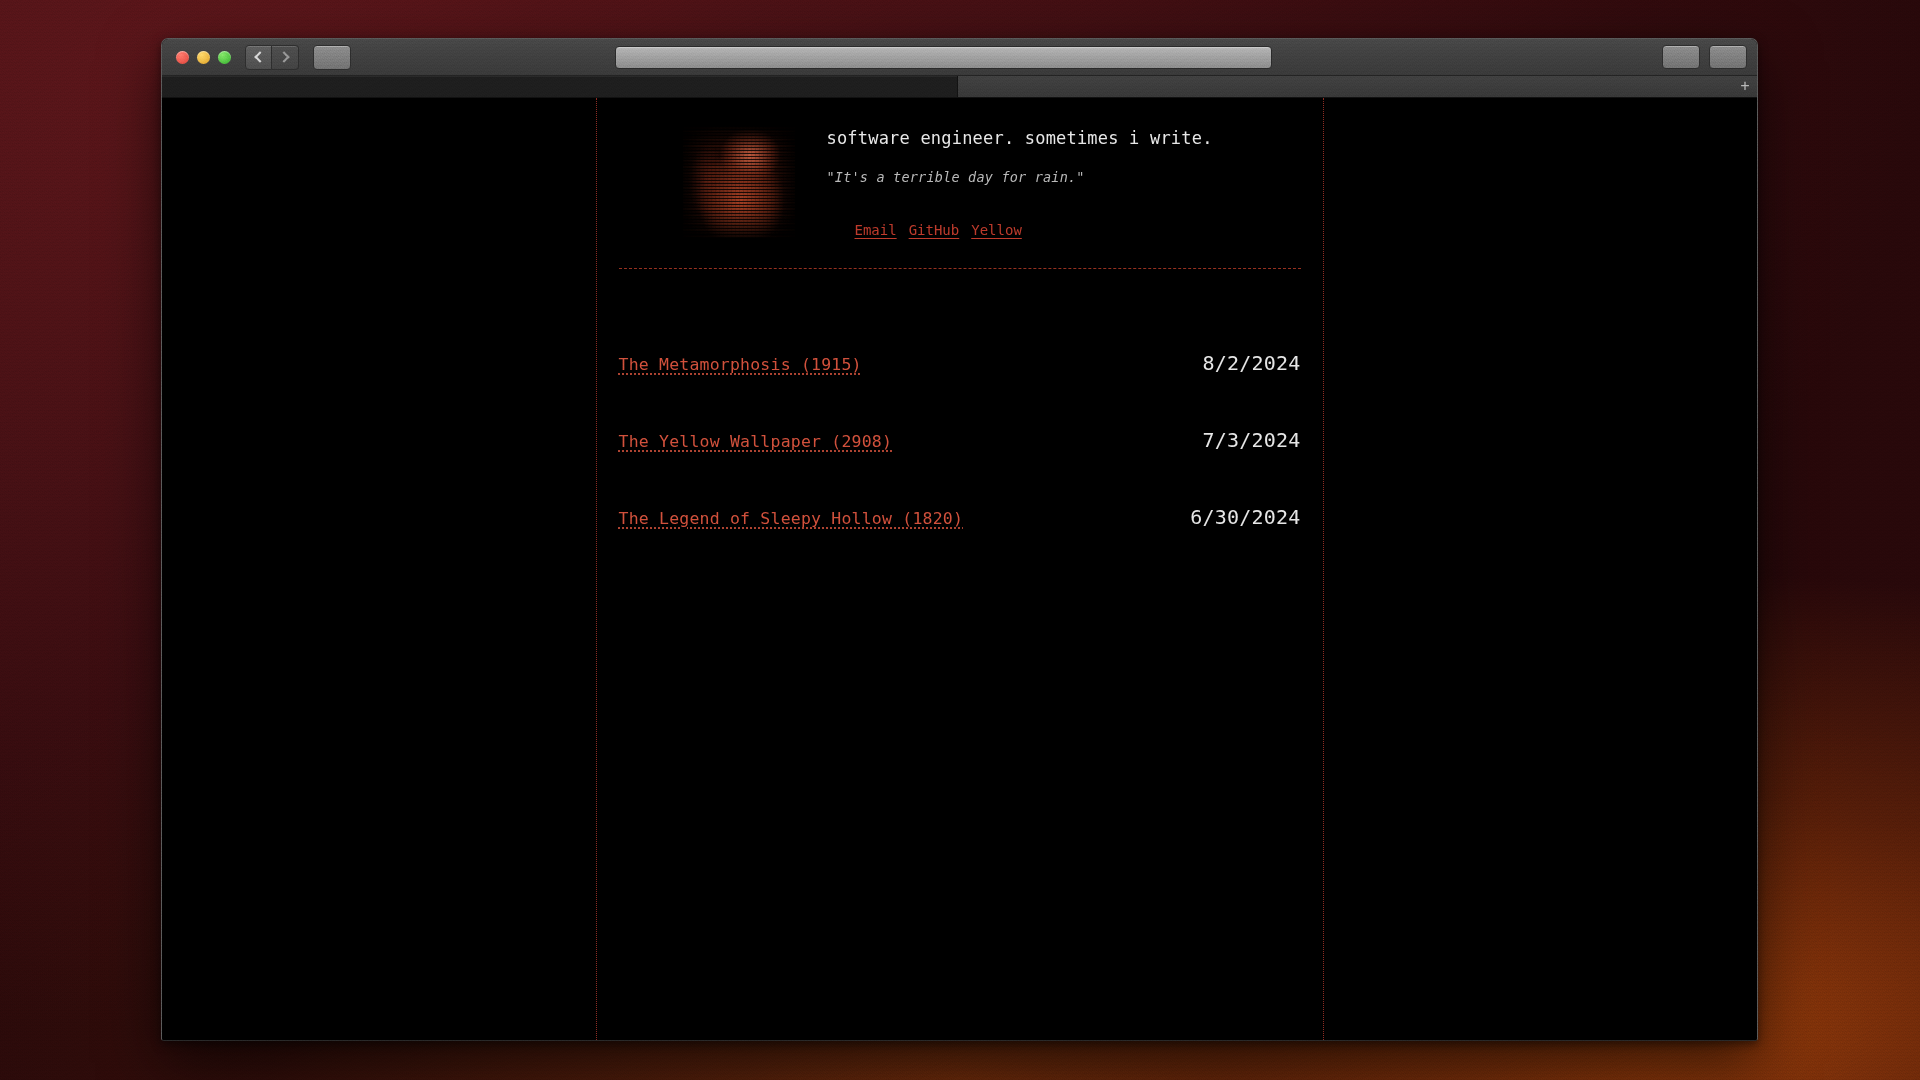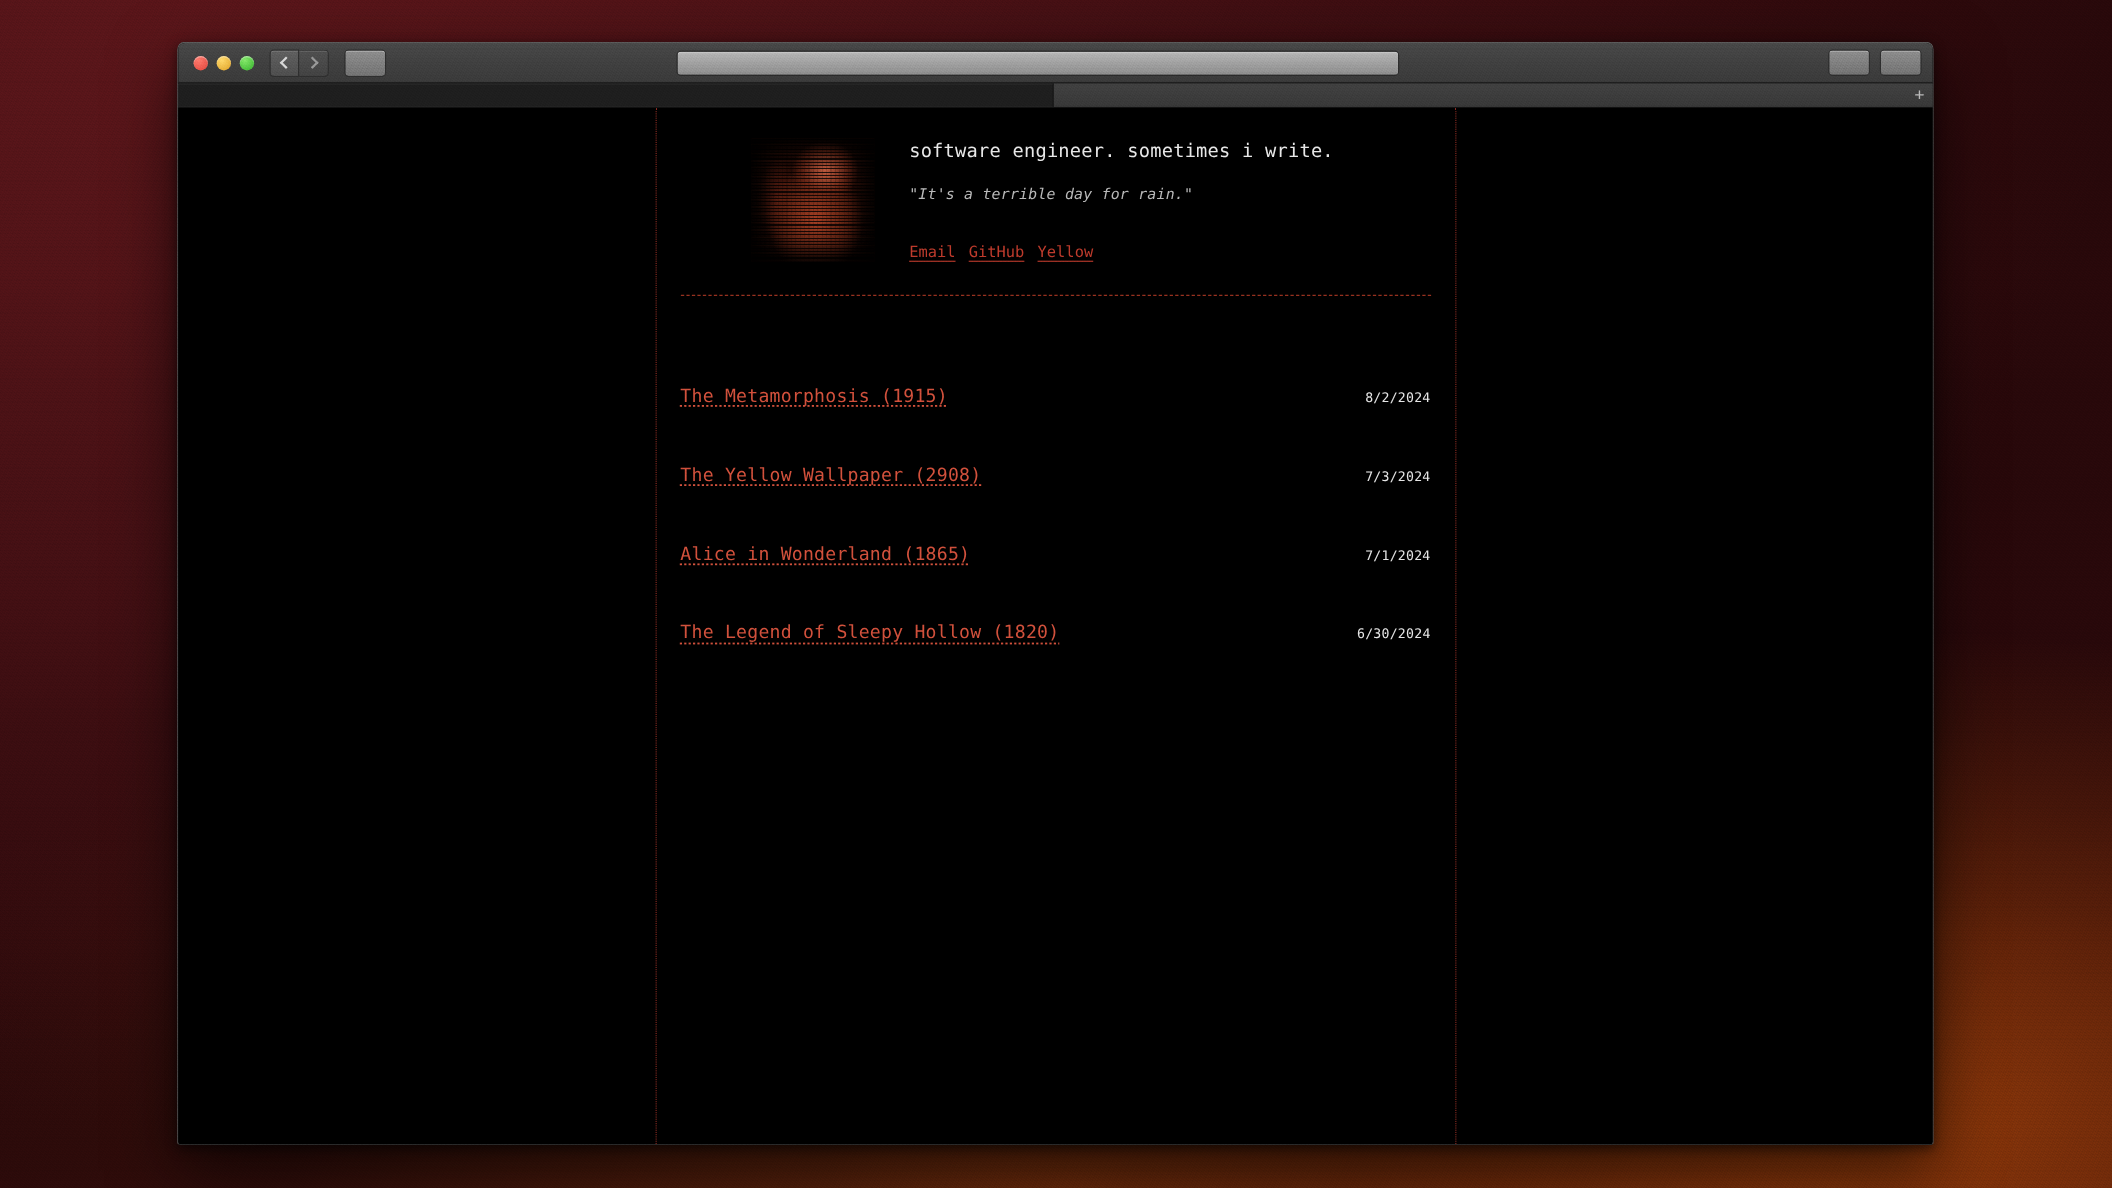--- a/index.html
+++ b/index.html
@@ -126,37 +126,37 @@
     position:absolute; inset:0; opacity:.55;
     background:
       repeating-linear-gradient(0deg, rgba(255,110,70,.10) 0 2px, rgba(0,0,0,0) 2px 7px),
       repeating-linear-gradient(90deg, rgba(0,0,0,.25) 0 1px, rgba(0,0,0,0) 1px 4px);
   }
   .avatar .vig{ position:absolute; inset:0; box-shadow:inset 0 0 22px 7px #000; }
 
   .intro{ padding-top:8px; }
   .tagline{ color:#e8e8e8; font-size:17px; letter-spacing:.2px; }
   .quote{ color:#b9b9b9; font-size:13.5px; font-style:italic; margin-top:21px; letter-spacing:.2px; }
-  .links{ margin-top:37px; display:flex; gap:12px; }
+  .links{ margin-top:37px; display:flex; gap:12px;margin-left:28px; }
   .links a{ color:#bf3b2c; font-size:14px; text-decoration:underline; text-underline-offset:3px; }
 
   .divider{ border-top:1px dashed #96301f; height:0; }
 
   
   .posts{ padding-top:36px; }
   .post{
     display:flex; justify-content:space-between; align-items:baseline;
     padding:3px 0 4px 0; line-height:1.5;margin-top:40px;
   }
   .post .title{
     color:#d2513c; font-size:16.5px;
     text-decoration:underline; text-decoration-style:dotted; text-underline-offset:4px;
     letter-spacing:.2px;
   }
-  .post .date{ color:#e6e6e6; font-size:12px; letter-spacing:.2px; }
+  .post .date{ color:#e6e6e6; font-size:20px; letter-spacing:.2px; }
 </style>
 </head>
 <body>
 
 <div id="desktop">
 
   <div id="window">
 
     <div class="toolbar">
       <div class="traffic">
@@ -218,24 +218,20 @@
         <div class="posts">
           <div class="post">
             <a href="#" class="title">The Metamorphosis (1915)</a>
             <span class="date">8/2/2024</span>
           </div>
           <div class="post">
             <a href="#" class="title">The Yellow Wallpaper (2908)</a>
             <span class="date">7/3/2024</span>
           </div>
           <div class="post">
-            <a href="#" class="title">Alice in Wonderland (1865)</a>
-            <span class="date">7/1/2024</span>
-          </div>
-          <div class="post">
             <a href="#" class="title">The Legend of Sleepy Hollow (1820)</a>
             <span class="date">6/30/2024</span>
           </div>
         </div>
 
       </div>
     </div>
 
   </div>
 </div>

